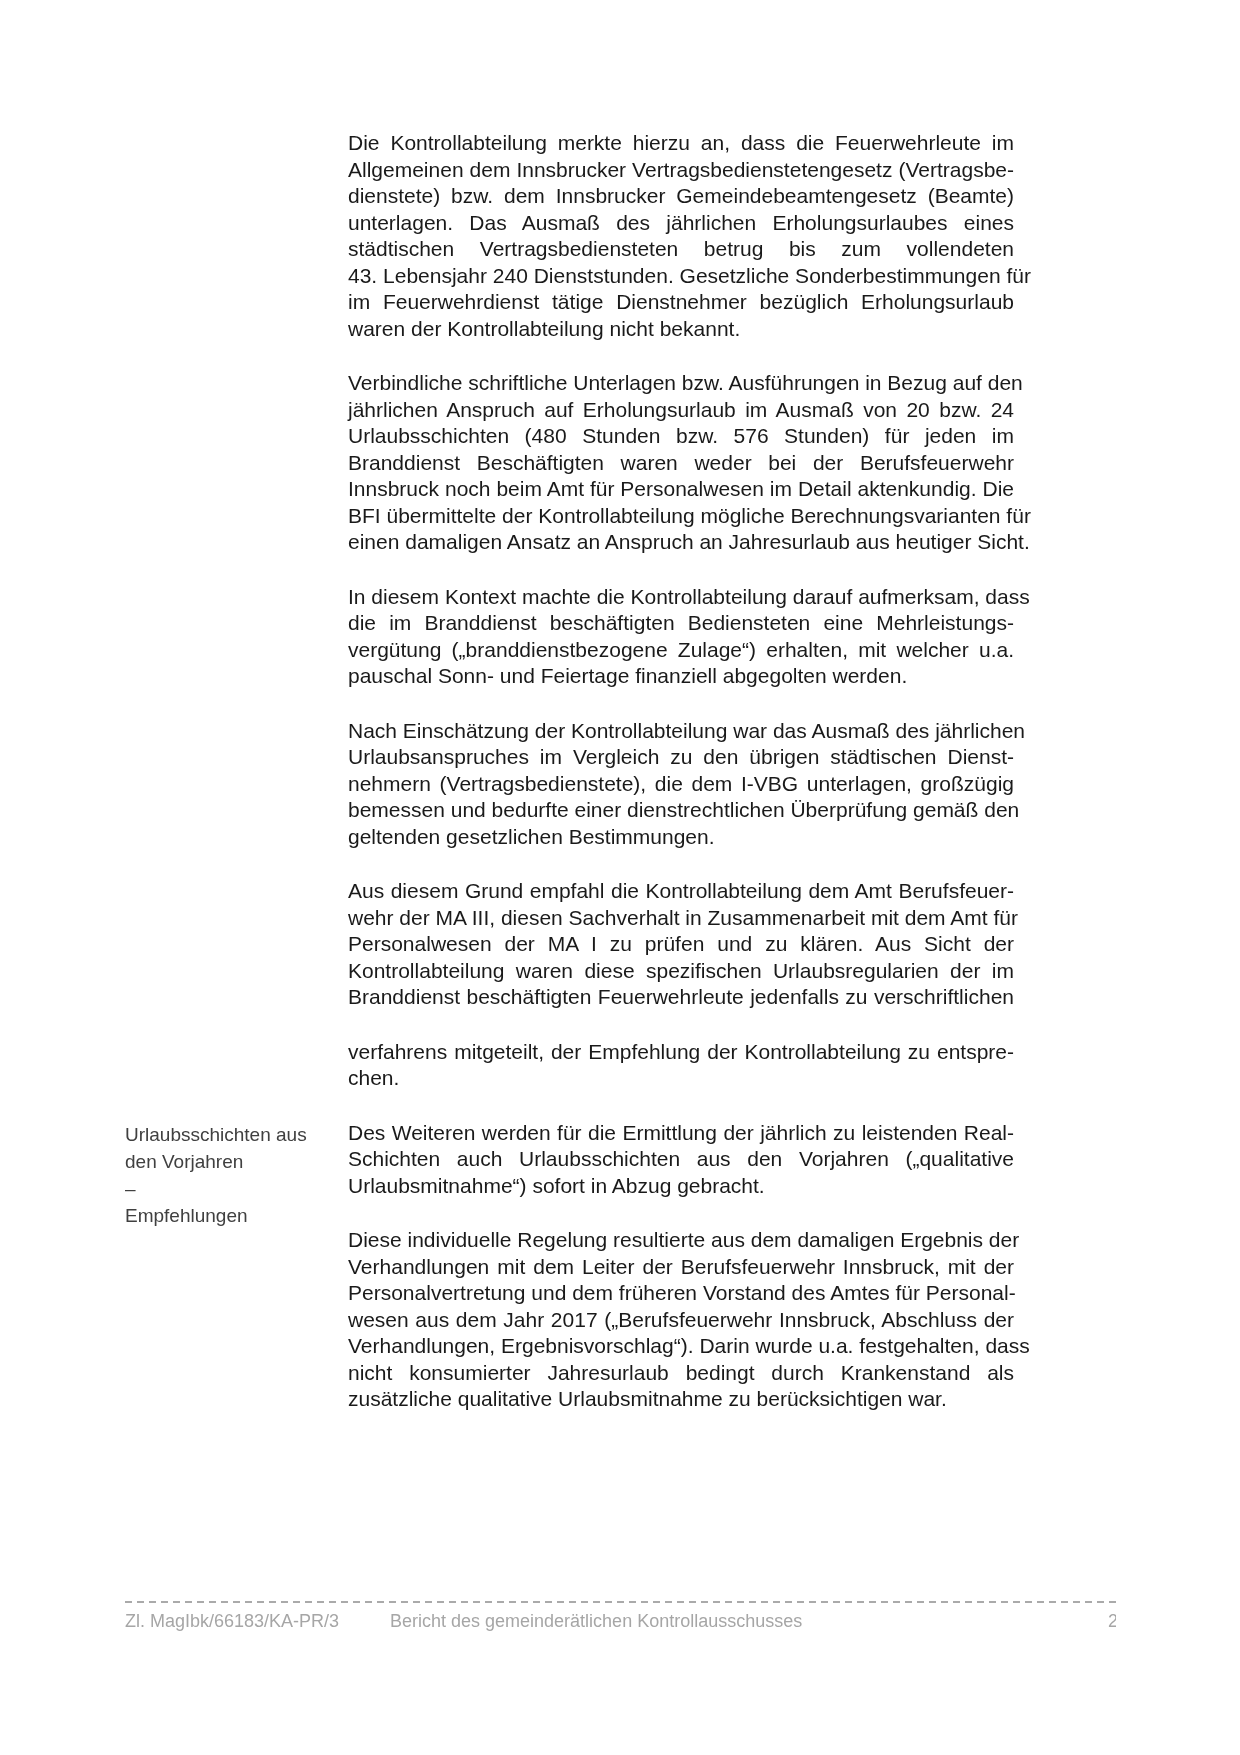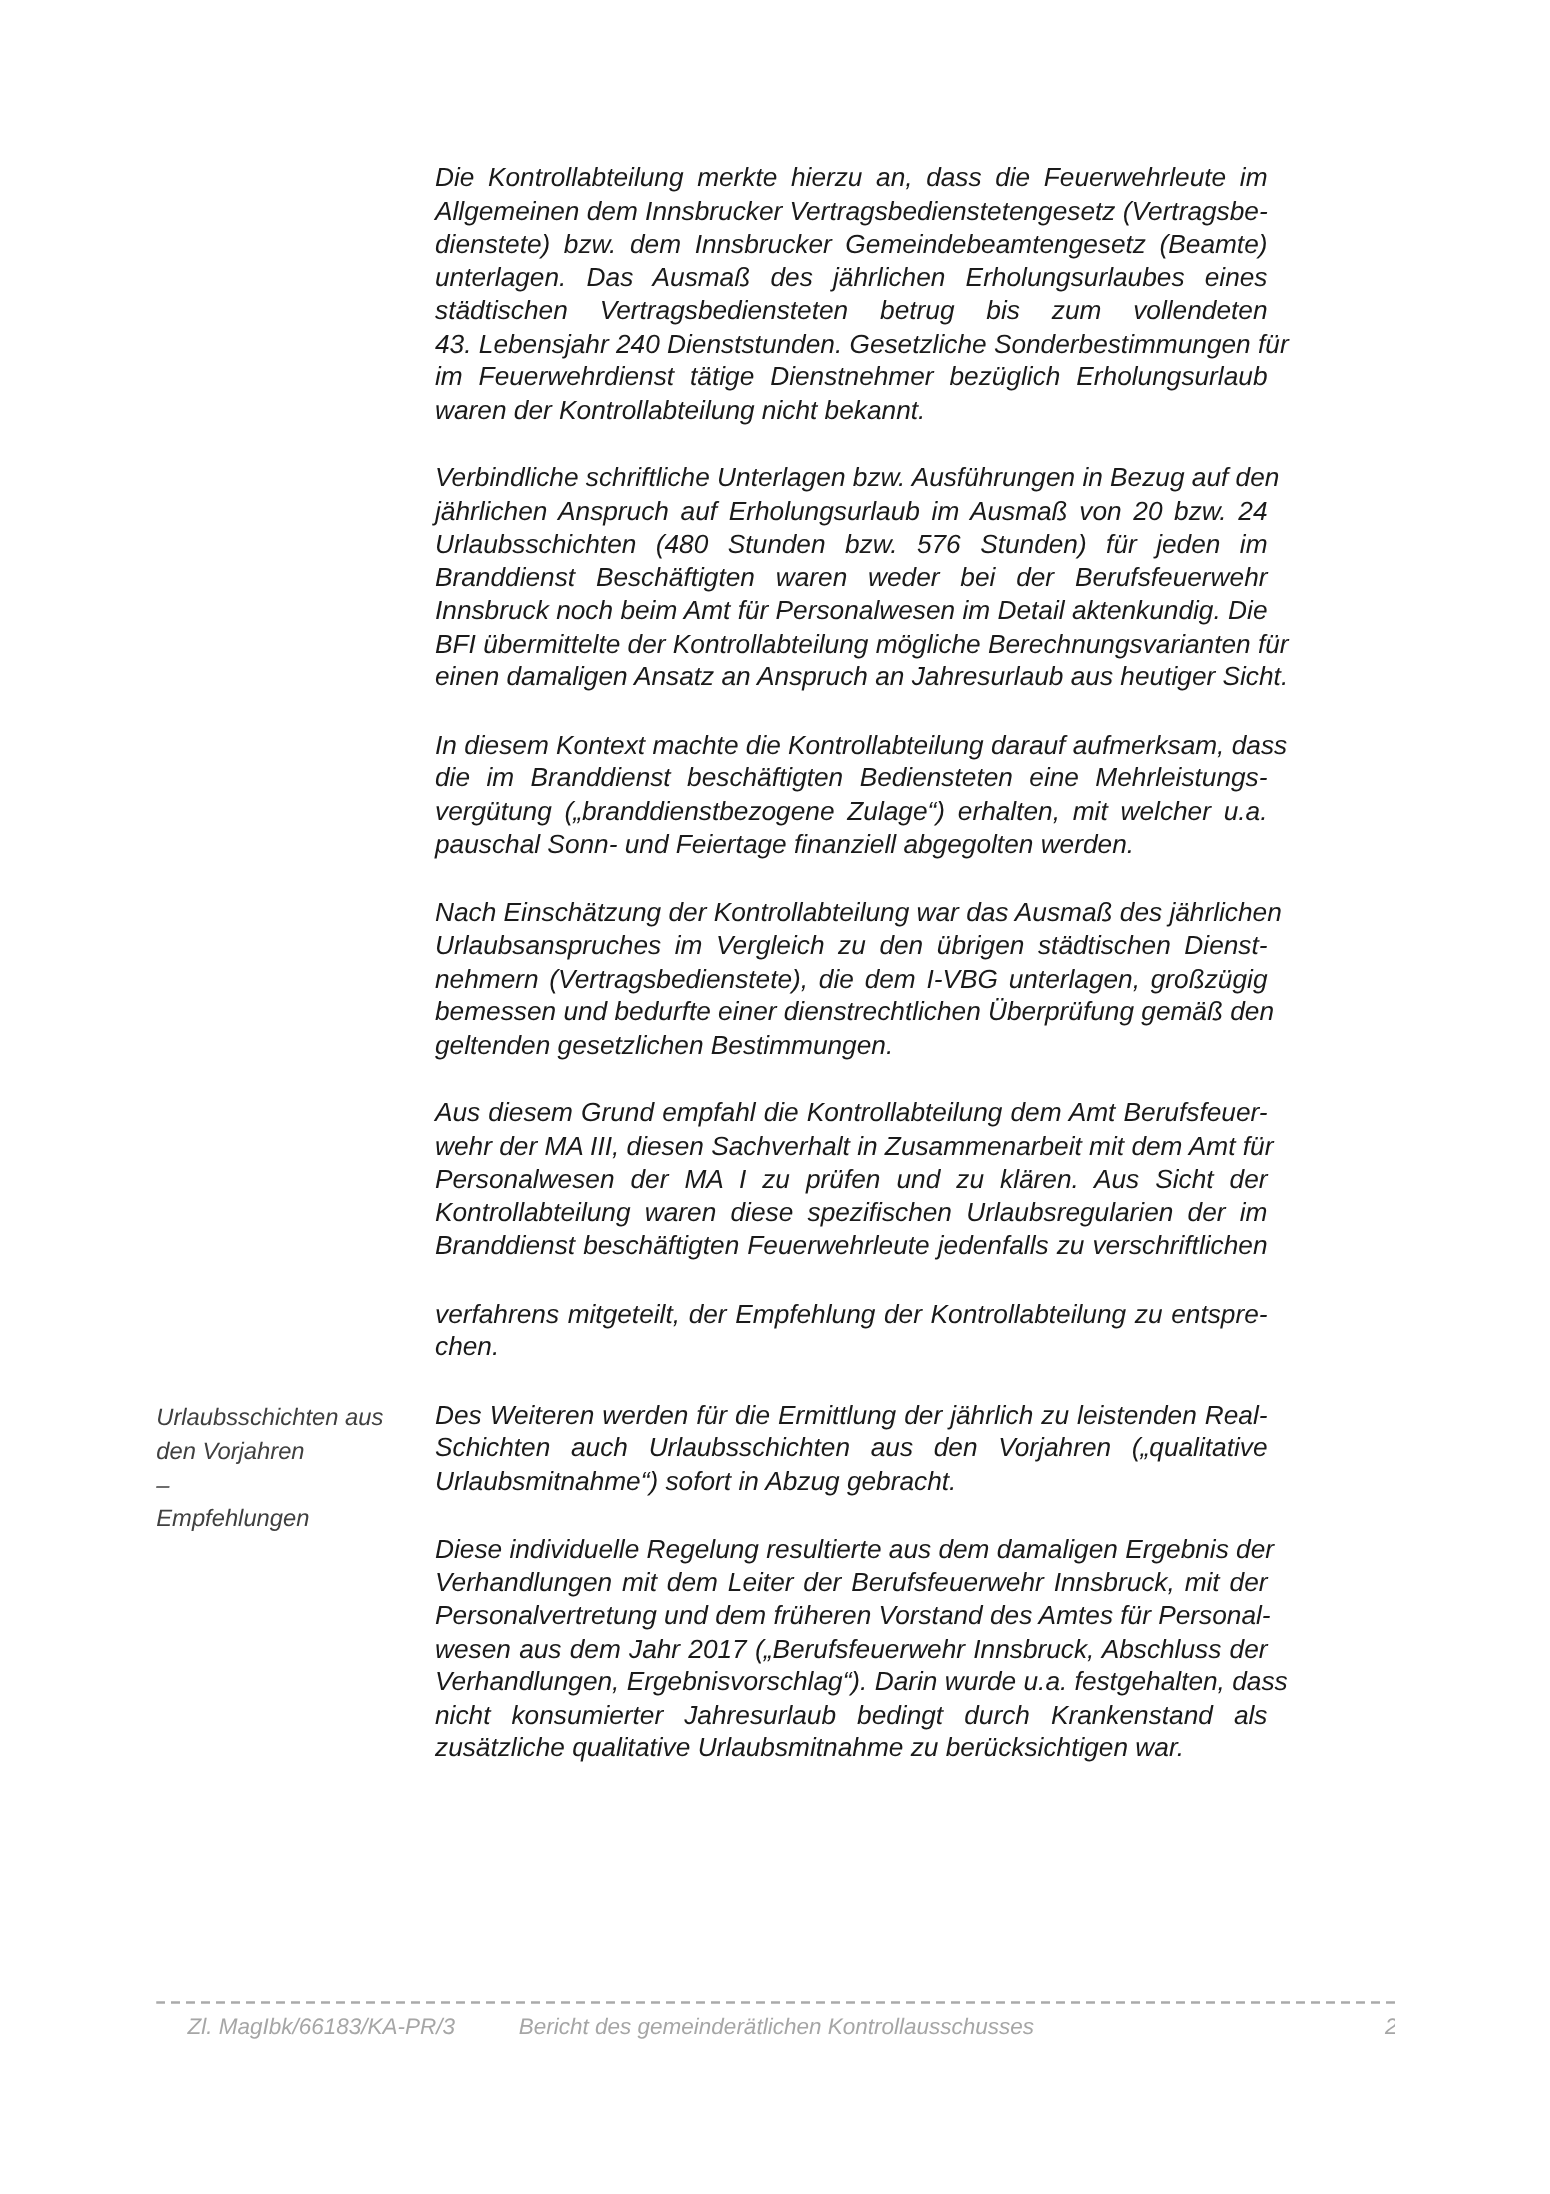--- a/index.html
+++ b/index.html
@@ -2,21 +2,21 @@
 <html lang="de"><head>
 <meta charset="utf-8">
 <style>
   html, body { margin: 0; padding: 0; background: #ffffff; }
   body {
     width: 1240px; height: 1755px; position: relative;
     font-family: "Liberation Sans", "DejaVu Sans", sans-serif;
   }
   .page {
     position: absolute; left: 0; top: 0; width: 1116px; height: 1755px;
-    background: #ffffff; overflow: hidden; font-style: italic;
+    background: #ffffff; overflow: hidden;
   }
   .main-column {
     position: absolute; left: 348px; top: 130px; width: 666px;
     color: #1a1a1a; font-size: 21px;
   }
   .paragraph { margin: 0 0 28px 0; position: relative; }
   .line {
     line-height: 26.5px; white-space: nowrap;
     text-align: justify; text-align-last: justify;
   }
@@ -27,21 +27,21 @@
   }
   .margin-note .note-line { line-height: 27px; white-space: nowrap; text-align: left; }
   .footer {
     position: absolute; left: 125px; top: 1601px; width: 1003px;
     color: #a6a6a6; font-size: 18px;
   }
   .dash-line {
     height: 2px; width: 100%;
     background: repeating-linear-gradient(90deg, #aaaaaa 0 7px, transparent 7px 12px);
   }
-  .footer-row { display: flex; align-items: center; padding-top: 8px; margin-left: 25px; }
+  .footer-row { display: flex; align-items: center; padding-top: 8px; }
   .footer-row .ref { flex: 0 0 265px; white-space: nowrap; }
   .footer-row .doc-title { flex: 1 1 auto; text-align: left; white-space: nowrap; }
   .footer-row .page-num { flex: 0 0 auto; text-align: right; white-space: nowrap; }
 </style>
 </head>
 <body>
 
 <div class="page">
 
   <div class="main-column">

